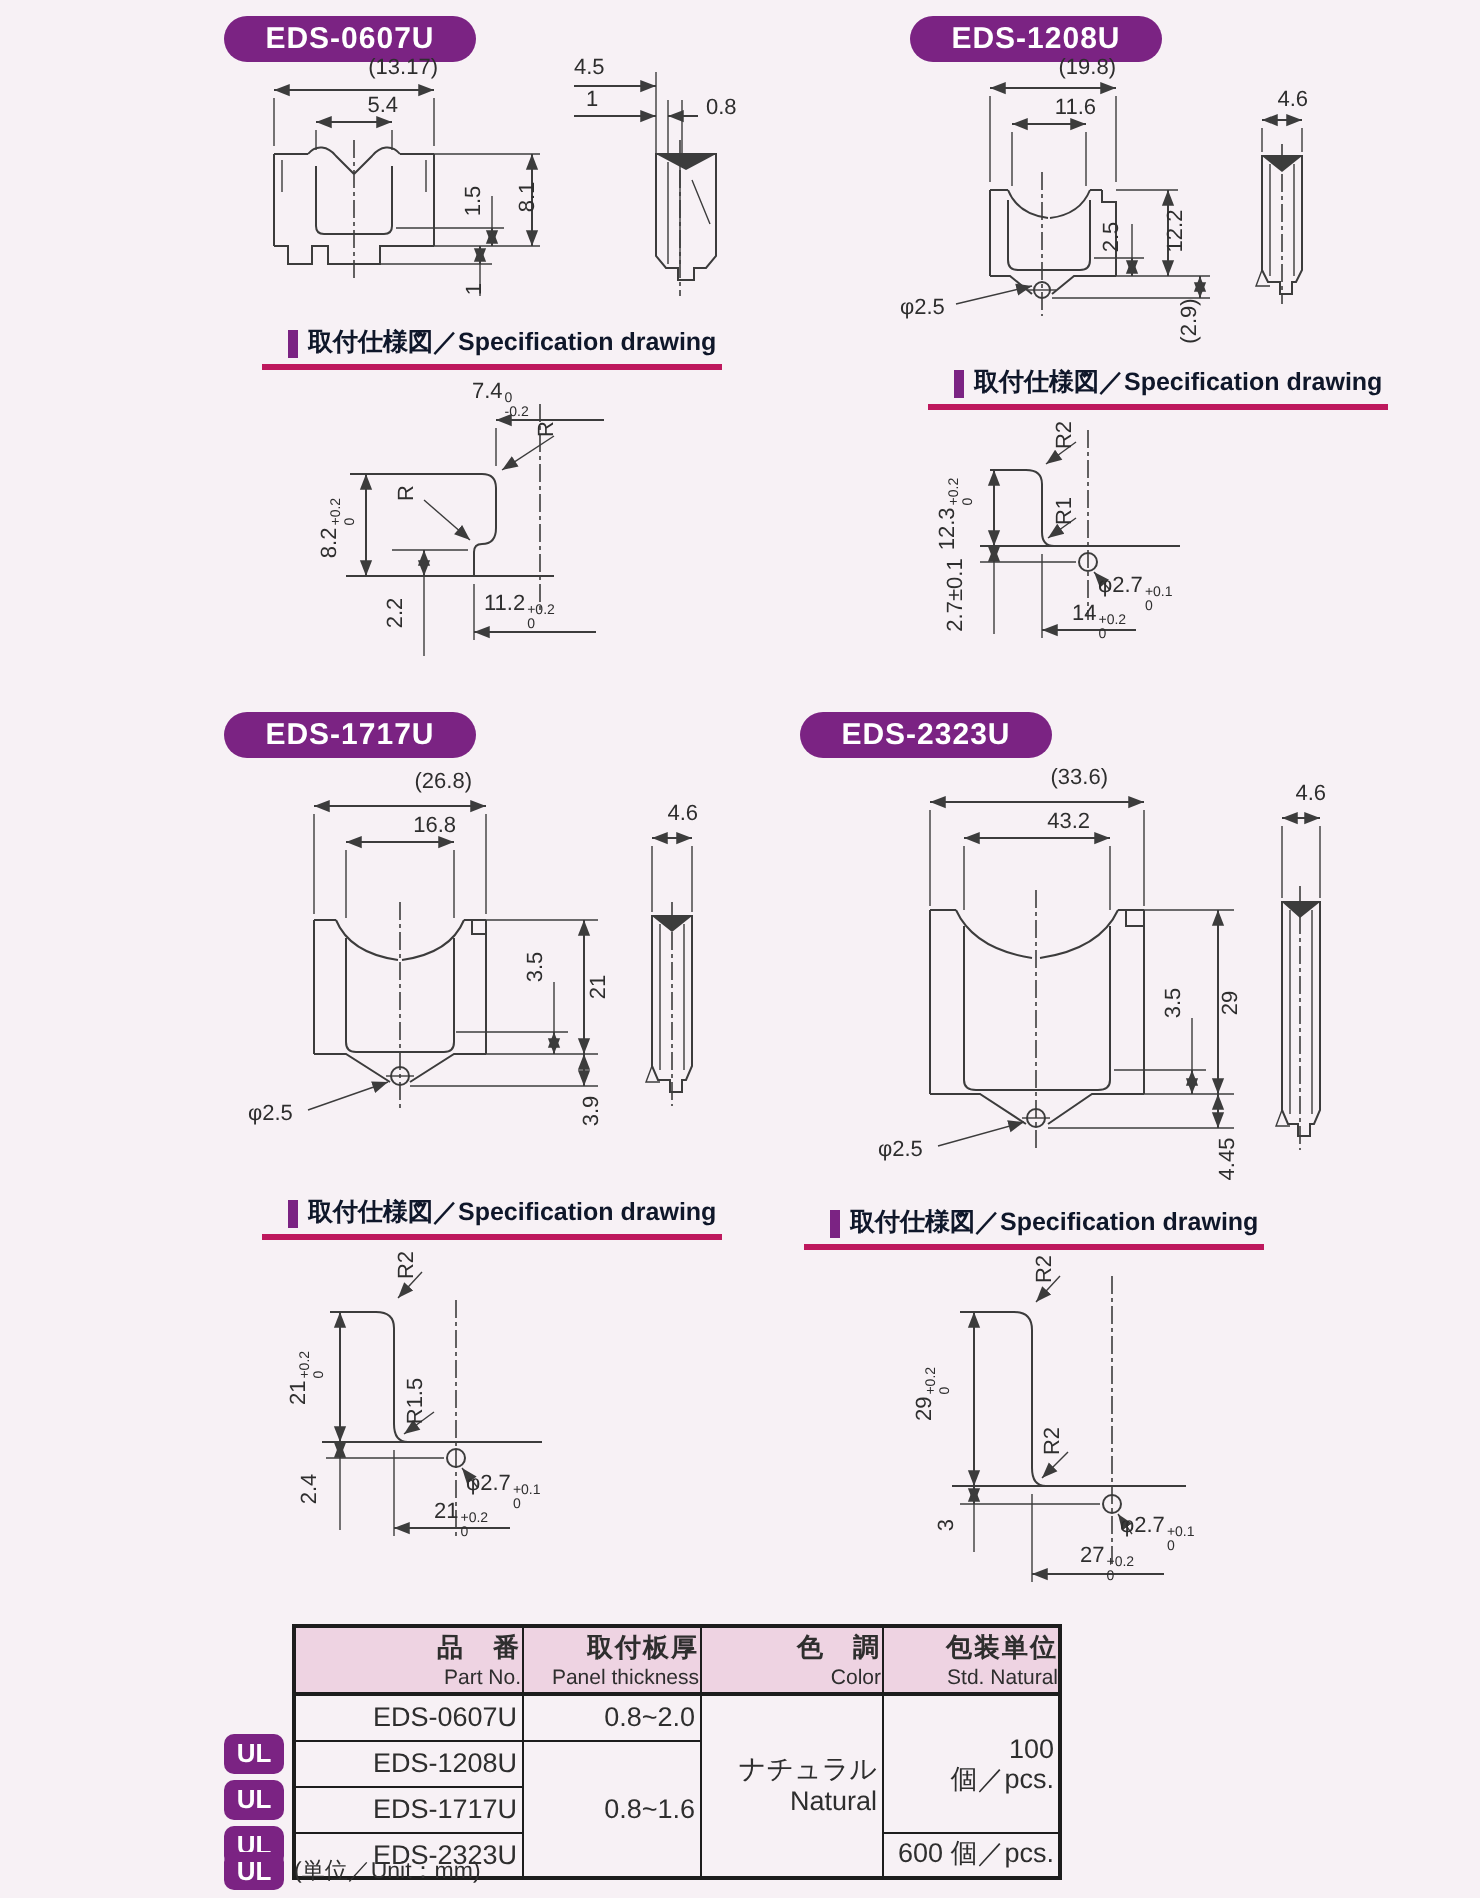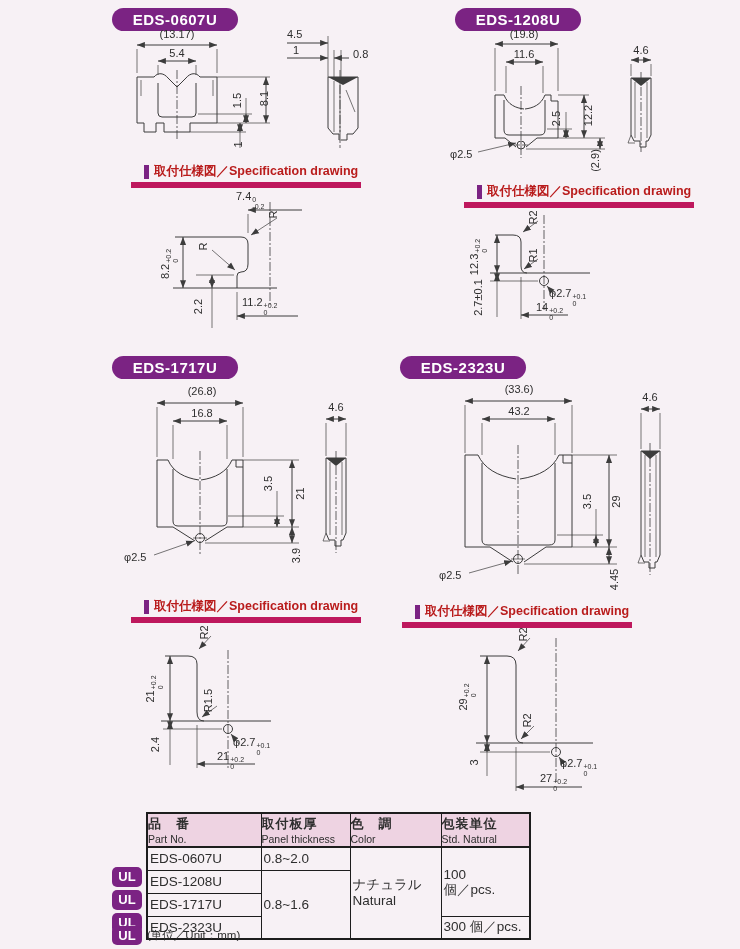--- a/index.html
+++ b/index.html
@@ -6,26 +6,26 @@
   html,body{width:740px;height:949px}
   body{position:relative;background:#f7f1f5;font-family:"Liberation Sans","DejaVu Sans",sans-serif;color:#2e2e2e;overflow:hidden}
   .badge{position:absolute;background:#7b2383;color:#fff;font-weight:bold;font-size:15px;text-align:center;border-radius:12px;height:23px;line-height:23px;letter-spacing:.5px}
   .fig{position:absolute}
   .fig svg{position:absolute;left:0;top:0;overflow:visible}
   svg line,svg path,svg circle,svg polyline{fill:none;stroke:#3c3c3c;stroke-width:1}
   svg .thin{stroke-width:.7}
   svg .cl{stroke-width:.8;stroke-dasharray:9 2 2 2}
   svg .solid{fill:#3c3c3c;stroke:none}
   .dim{position:absolute;font-size:11px;white-space:nowrap;line-height:13px}
-  .c{text-align:center}
+  .c{text-align:right}
   .rot{transform:rotate(-90deg);transform-origin:center}
   .tol{display:inline-flex;flex-direction:column;justify-content:center;font-size:7px;line-height:6.5px;vertical-align:-2px;margin-left:1px}
-  .spec-head{position:absolute;display:flex;align-items:center;gap:5px;border-bottom:6px solid #be185d;padding:0 3px 2px 13px;color:#b91c1c;font-weight:bold;font-size:12.5px;white-space:nowrap}
+  .spec-head{position:absolute;display:flex;align-items:center;gap:5px;border-bottom:3px solid #be185d;padding:0 3px 2px 13px;color:#0f172a;font-weight:bold;font-size:12.5px;white-space:nowrap}
   .spec-head .bar{width:5px;height:14px;background:#7b2383}
-  .spec-table{position:absolute;left:146px;top:812px;border-collapse:collapse;table-layout:fixed;font-size:13px;text-align:left;border:2px solid #1d1d1d}
+  .spec-table{position:absolute;left:146px;top:812px;border-collapse:collapse;table-layout:fixed;font-size:13px;text-align:right;border:2px solid #1d1d1d}
   .spec-table th{background:#eed3e2;border:1px solid #1d1d1d;border-bottom:2px solid #1d1d1d;height:31px;font-weight:bold;padding:1px 0}
   .spec-table td{border:1px solid #1d1d1d;height:23px;padding:0 2px}
   .spec-table th .jp{font-size:13px;letter-spacing:1px}
   .spec-table th .en{font-size:10.5px;font-weight:normal}
   .spec-table td{font-size:13.5px}
   .pkg div{line-height:15px}
   .color-cell div{line-height:16px}
   .ul-badge{position:absolute;left:112px;width:30px;height:20px;background:#7b2383;color:#fff;font-weight:bold;font-size:13px;border-radius:5px;text-align:center;line-height:20px}
   .footnote{position:absolute;left:112px;top:926px;font-size:13px;display:flex;align-items:center;white-space:nowrap}
   .footnote .ul-inline{position:static;display:inline-block;margin-right:1px;width:30px;height:19px;background:#7b2383;color:#fff;font-weight:bold;font-size:13px;border-radius:5px;text-align:center;line-height:19px}
@@ -434,21 +434,21 @@
     </tr>
     <tr>
       <td>EDS-1208U</td>
       <td rowspan="3">0.8~1.6</td>
     </tr>
     <tr>
       <td>EDS-1717U</td>
     </tr>
     <tr>
       <td>EDS-2323U</td>
-      <td>300 個／pcs.</td>
+      <td>600 個／pcs.</td>
     </tr>
   </tbody>
 </table>
 
 <span class="ul-badge" style="top:867px">UL</span>
 <span class="ul-badge" style="top:890px">UL</span>
 <span class="ul-badge" style="top:913px">UL</span>
 
 <div class="footnote">
   <span class="ul-inline">UL</span>

